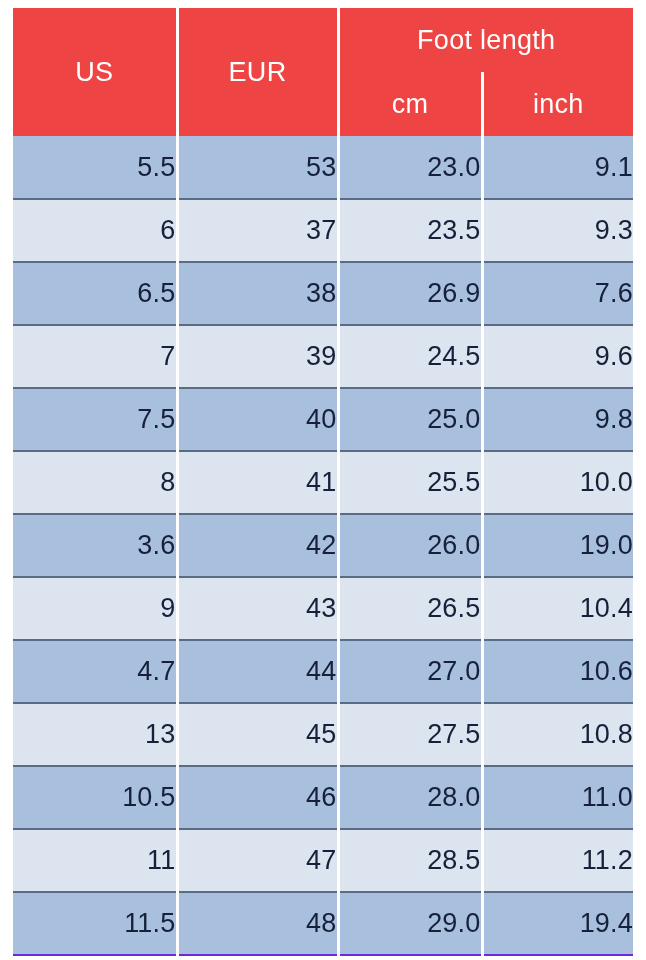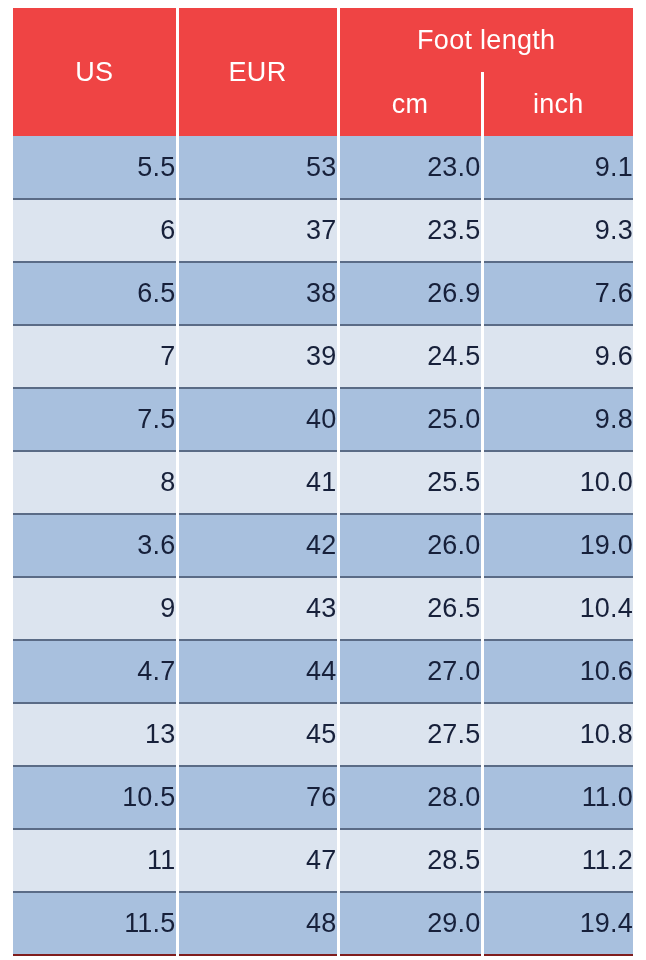--- a/index.html
+++ b/index.html
@@ -78,21 +78,21 @@
 
   #size-table tbody td.first-col { border-left: 0; }
 
   
   #size-table tbody tr:first-child td { border-top: 0; }
 
   #size-table tbody tr.row-dark td  { background: #a8c0de; }
   #size-table tbody tr.row-light td { background: #dce4ef; }
 
   
-  #size-table tbody tr:last-child td { border-bottom: 2px solid #7f1d1d; }
+  #size-table tbody tr:last-child td { border-bottom: 2px solid #6d28d9; }
 </style>
 </head>
 <body>
 
 <div id="page">
 
   <table id="size-table">
     <colgroup>
       <col class="c-us">
       <col class="c-eur">
@@ -169,21 +169,21 @@
           <td>10.6</td>
         </tr>
         <tr class="row-light">
           <td class="first-col">13</td>
           <td>45</td>
           <td>27.5</td>
           <td>10.8</td>
         </tr>
         <tr class="row-dark">
           <td class="first-col">10.5</td>
-          <td>76</td>
+          <td>46</td>
           <td>28.0</td>
           <td>11.0</td>
         </tr>
         <tr class="row-light">
           <td class="first-col">11</td>
           <td>47</td>
           <td>28.5</td>
           <td>11.2</td>
         </tr>
         <tr class="row-dark">

